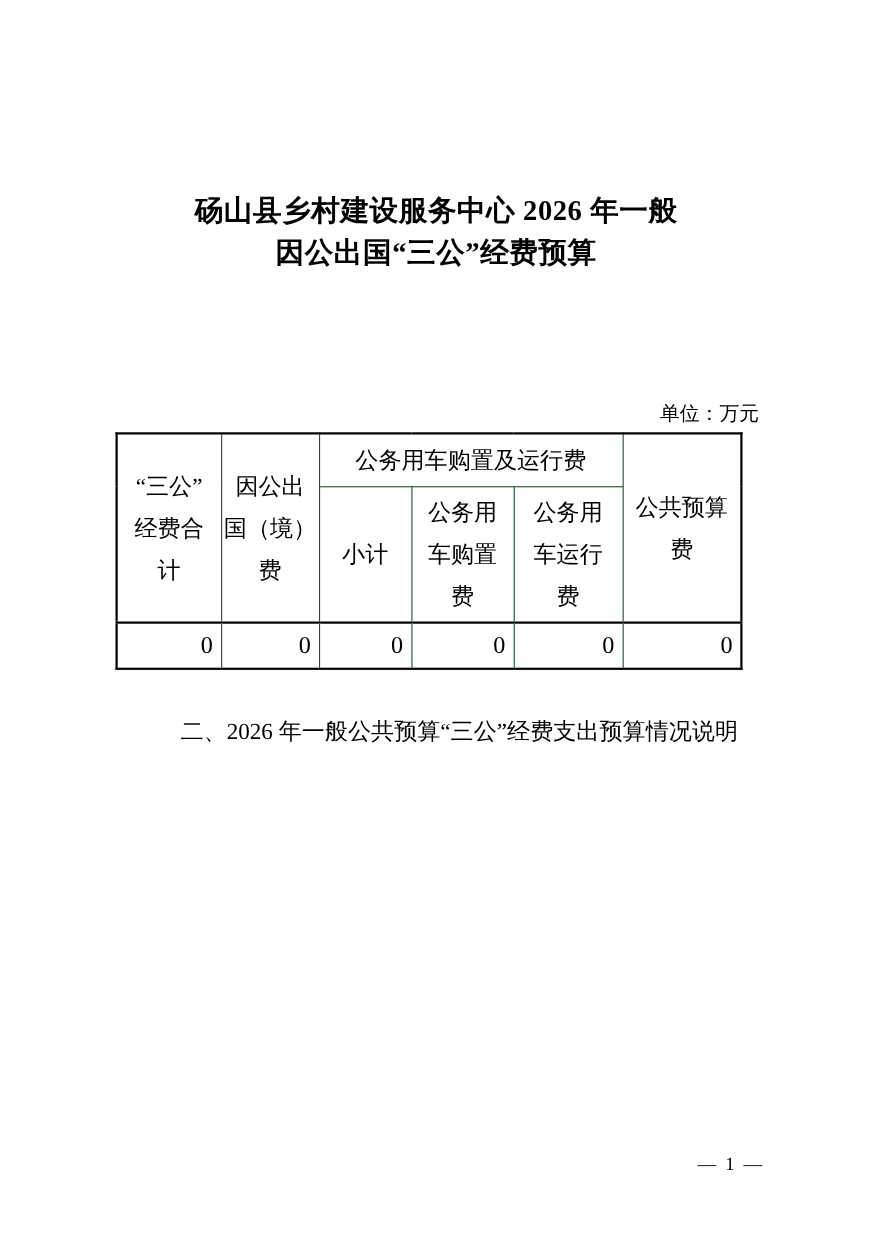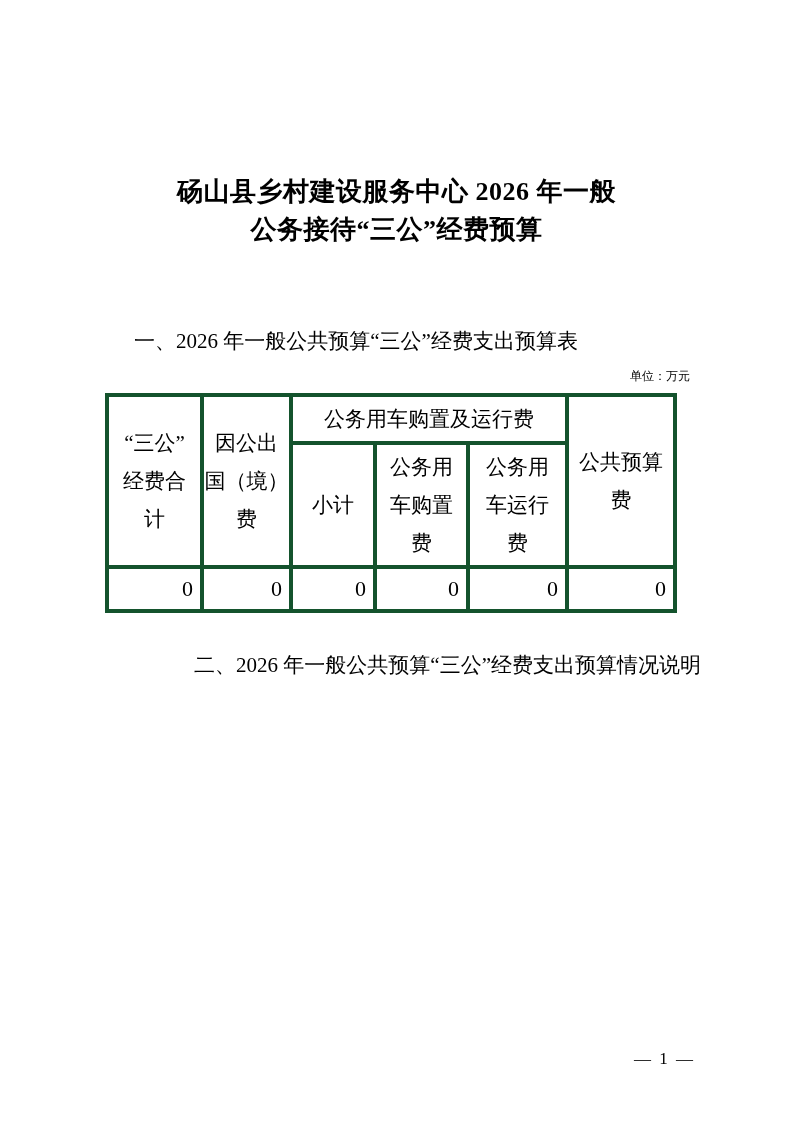--- a/index.html
+++ b/index.html
@@ -34,34 +34,34 @@
     right: 95px;
     font-size: 21px;
     line-height: 25px;
     text-indent: 2em;
     white-space: nowrap;
   }
   .unit-label {
     position: absolute;
     top: 365px;
     right: 103px;
-    font-size: 12px;
+    font-size: 18px;
     line-height: 22px;
   }
   table.budget-table {
     position: absolute;
     top: 393px;
     left: 105px;
     width: 568px;
     border-collapse: collapse;
     table-layout: fixed;
     border: 2px solid #000;
   }
   table.budget-table td {
-    border: 4px solid #14532d;
+    border: 1px solid #14532d;
     text-align: center;
     vertical-align: middle;
     font-size: 21px;
     line-height: 38px;
     padding: 0;
     white-space: pre-line;
     overflow: hidden;
   }
   tr.hdr-band { height: 48px; }
   tr.hdr-sub  { height: 124px; }
@@ -78,21 +78,21 @@
     position: absolute;
     top: 646px;
     left: 92px;
     width: 609px;
     font-size: 21px;
     line-height: 38px;
     text-align: justify;
   }
   .sec2-heading {
     text-indent: 2em;
-    text-align: right;
+    text-align: center;
     white-space: nowrap;
   }
   .body-text p {
     margin: 0;
     text-indent: 2em;
   }
   .page-number {
     position: absolute;
     top: 1049px;
     right: 98px;
@@ -101,24 +101,23 @@
     letter-spacing: 2px;
   }
 </style>
 </head>
 <body>
 
 <div class="page">
 
   <div class="doc-title">
     <div>砀山县乡村建设服务中心 2026 年一般</div>
-    <div>公务接待“三公”经费预算</div>
+    <div>因公出国“三公”经费预算</div>
   </div>
 
-  <div class="sec1-heading">一、2026 年一般公共预算“三公”经费支出预算表</div>
 
   <div class="unit-label">单位：万元</div>
 
   <table class="budget-table">
     <colgroup>
       <col style="width:95px">
       <col style="width:89px">
       <col style="width:84px">
       <col style="width:93px">
       <col style="width:99px">

